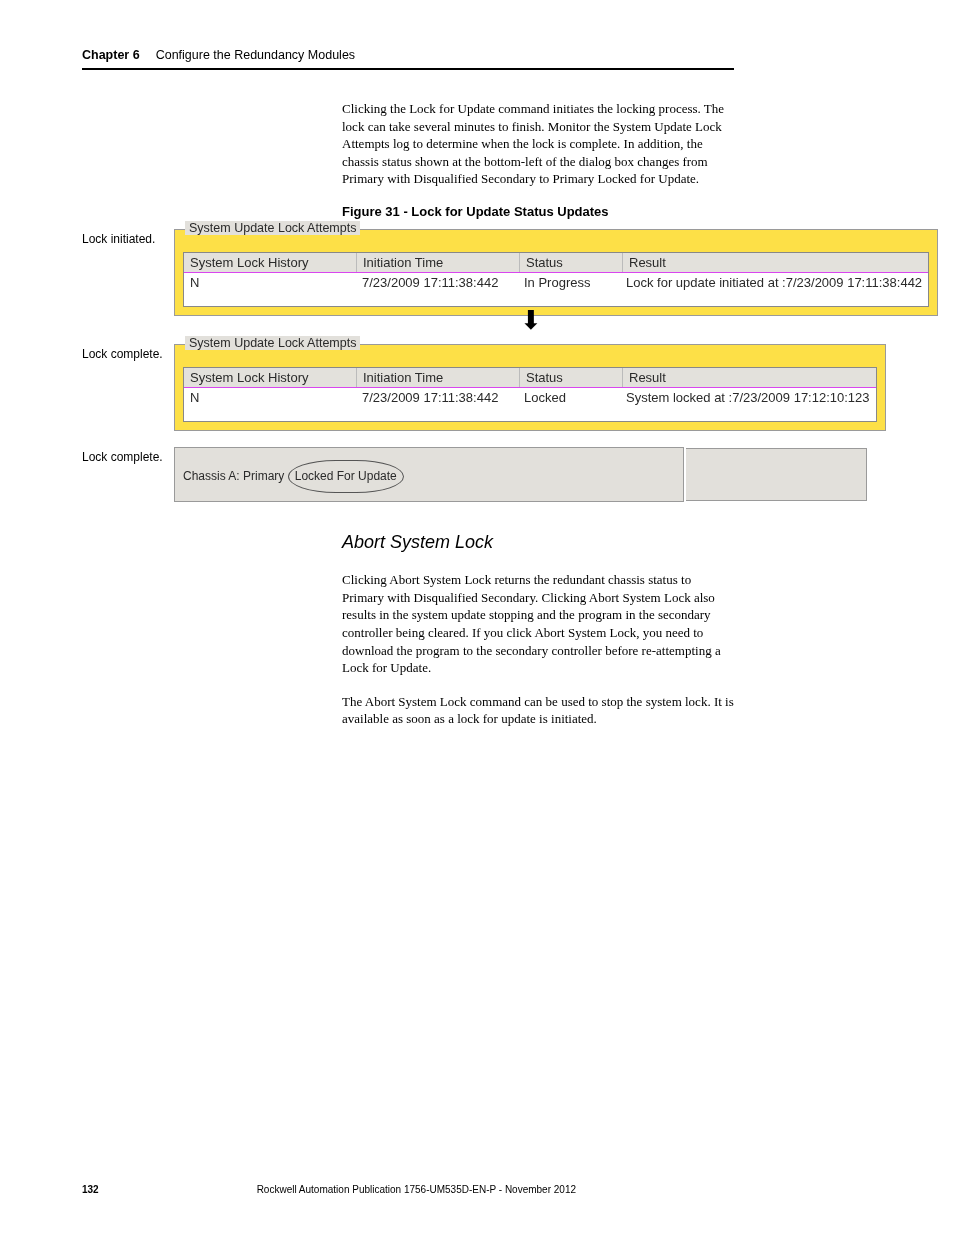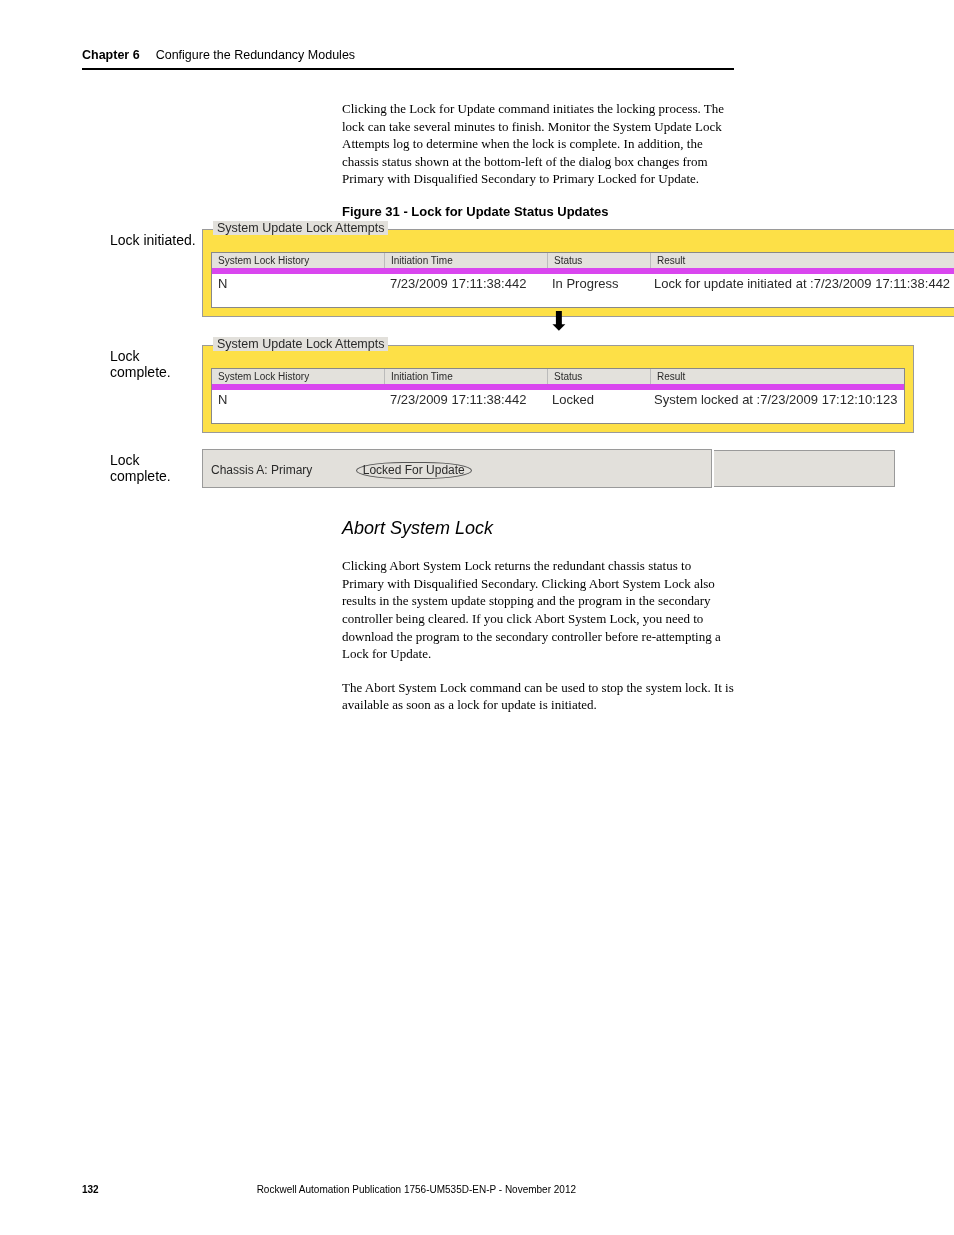--- a/index.html
+++ b/index.html
@@ -58,23 +58,22 @@
   }
   
   .shot-row {
     display: flex;
     align-items: flex-start;
     margin-bottom: 12px;
   }
   .side-label {
     width: 92px;
     flex: 0 0 92px;
-    font-size: 14px;
+    font-size: 12px;
     padding-top: 3px;
-    margin-left: 28px;
   }
   .groupbox {
     position: relative;
     flex: 1;
     border: 1px solid #9a9a9a;
     background: #fde047;
     box-sizing: border-box;
     padding: 22px 8px 8px 8px;
     font-family: Tahoma, Arial, sans-serif;
     font-size: 12.5px;
@@ -88,22 +87,22 @@
     padding: 0 4px;
     font-size: 12.5px;
   }
   .listview {
     border: 1px solid #888;
     background: #fff;
   }
   .lv-head {
     display: flex;
     background: #e3e1dc;
-    border-bottom: 6px solid #d946ef;
-    font-size: 10px;
+    border-bottom: 1px solid #d946ef;
+    font-size: 13px;
   }
   .lv-head > div {
     padding: 2px 6px;
     border-right: 1px solid #bbb;
     white-space: nowrap;
     overflow: hidden;
   }
   .lv-head > div:last-child { border-right: 0; }
   .lv-row {
     display: flex;
@@ -147,23 +146,22 @@
     bottom: 0;
     width: 180px;
     background: #e2e0db;
     border: 1px solid #9a9a9a;
     border-left: 0;
   }
   .circle-mark {
     display: inline-block;
     border: 1px solid #555;
     border-radius: 50% / 60%;
-    padding: 0 6px;
+    padding: 8px 6px;
     line-height: 1.3;
-    margin-left: 40px;
   }
   .footer {
     position: absolute;
     left: 82px;
     right: 78px;
     bottom: 40px;
     font-size: 10px;
     display: flex;
     align-items: flex-start;
   }

